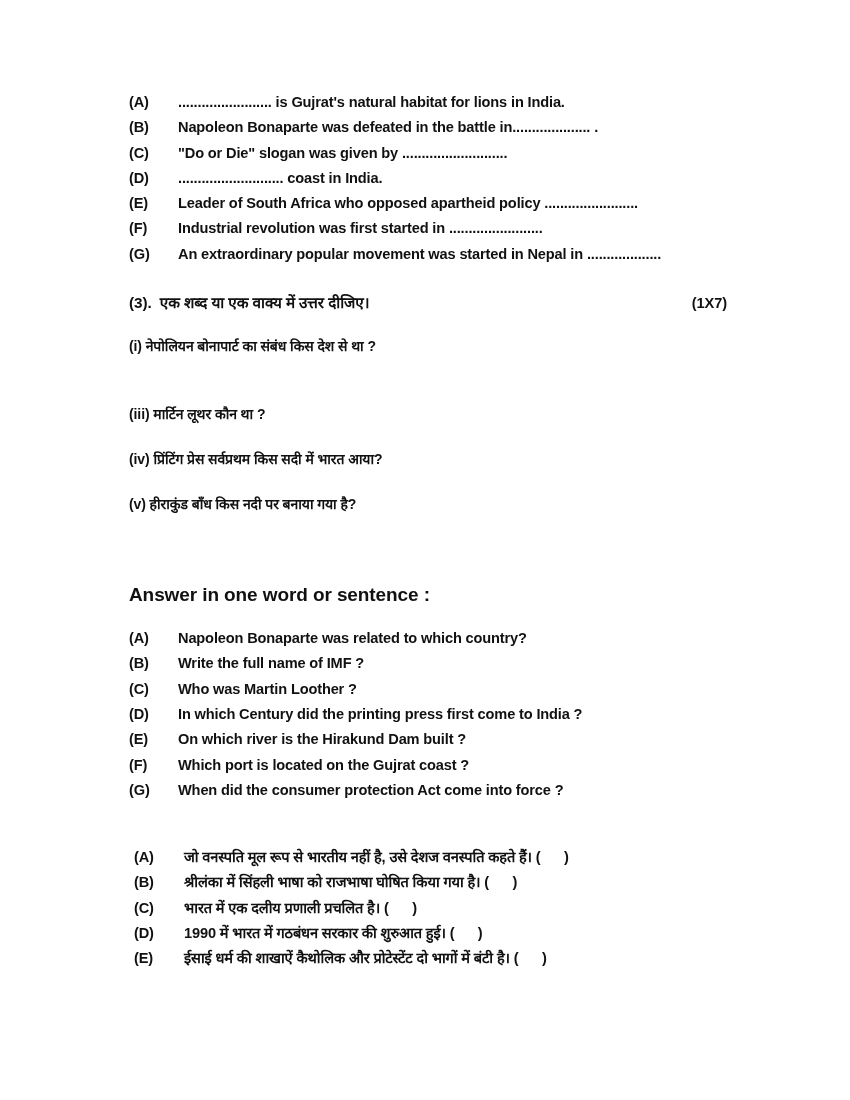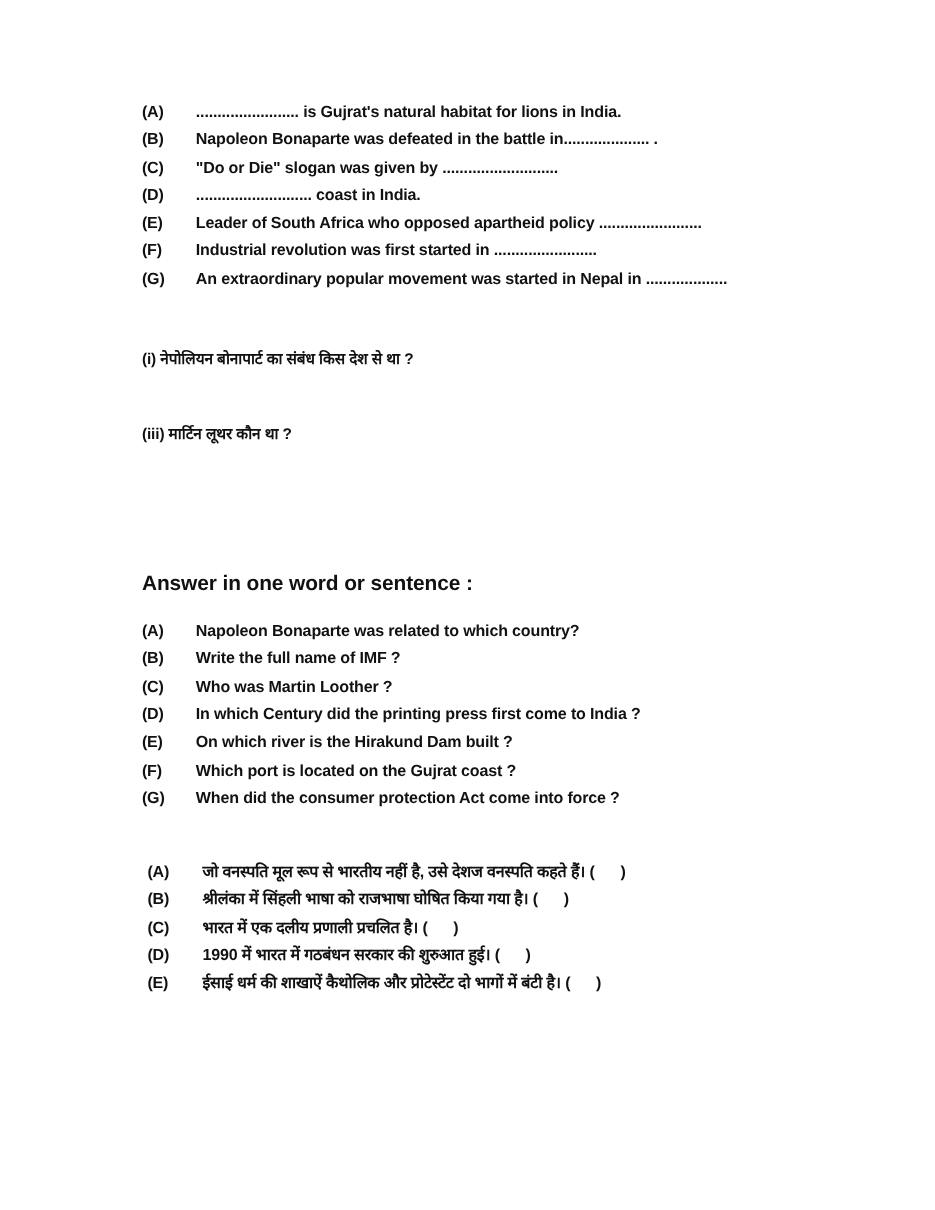--- a/index.html
+++ b/index.html
@@ -141,29 +141,35 @@
         <span class="body">Industrial revolution was first started in ........................</span>
       </div>
       <div class="lettered-row">
         <span class="tag">(G)</span>
         <span class="body">An extraordinary popular movement was started in Nepal in ...................</span>
       </div>
     </div>
 
     <div class="gap-head-3"></div>
 
+    <div class="section-head">
+      <span class="head-text">(3).  एक शब्द या एक वाक्य में उत्तर दीजिए।</span>
+      <span class="marks">(1X7)</span>
+    </div>
 
     <div class="gap-q"></div>
 
     <div class="dev-q">(i) नेपोलियन बोनापार्ट का संबंध किस देश से था ?</div>
     <div class="gap-q"></div>
     <div class="gap-q"></div>
     <div class="dev-q">(iii) मार्टिन लूथर कौन था ?</div>
     <div class="gap-q"></div>
-    <div class="gap-q"></div>
+    <div class="dev-q">(iv) प्रिंटिंग प्रेस सर्वप्रथम किस सदी में भारत आया?</div>
+    <div class="gap-q"></div>
+    <div class="dev-q">(v) हीराकुंड बाँध किस नदी पर बनाया गया है?</div>
     <div class="gap-q"></div>
     <div class="gap-q"></div>
 
     <div class="gap-before-ans"></div>
 
     <div class="plain-line">Answer in one word or sentence :</div>
 
     <div class="gap-after-ans"></div>
 
     <div class="lettered-list">

